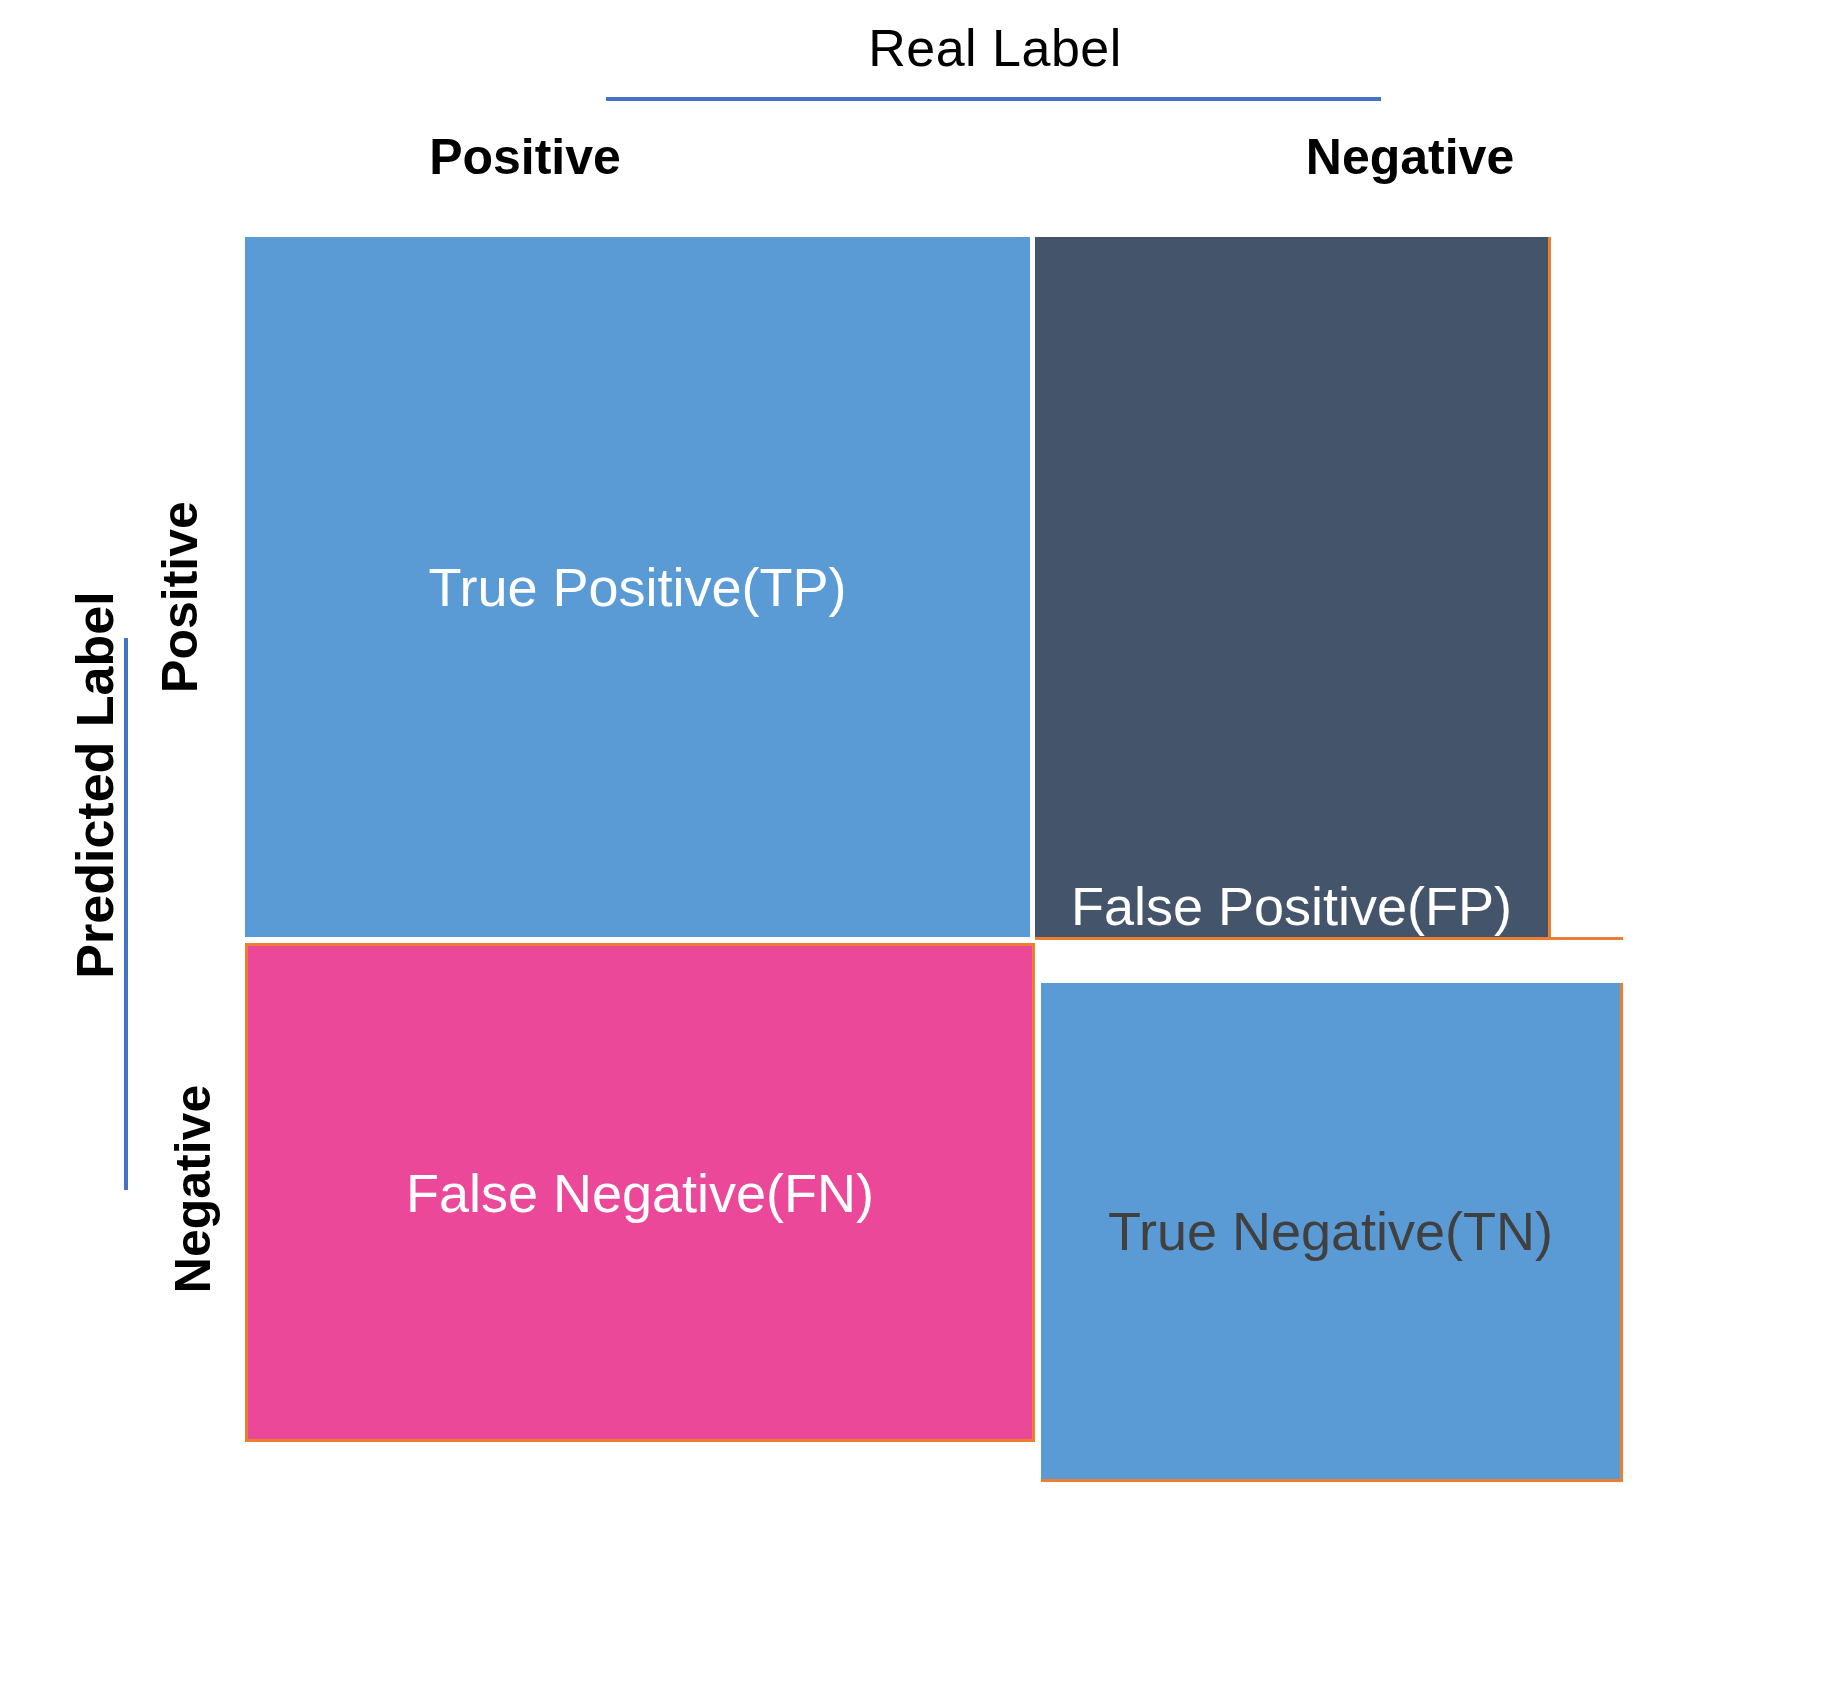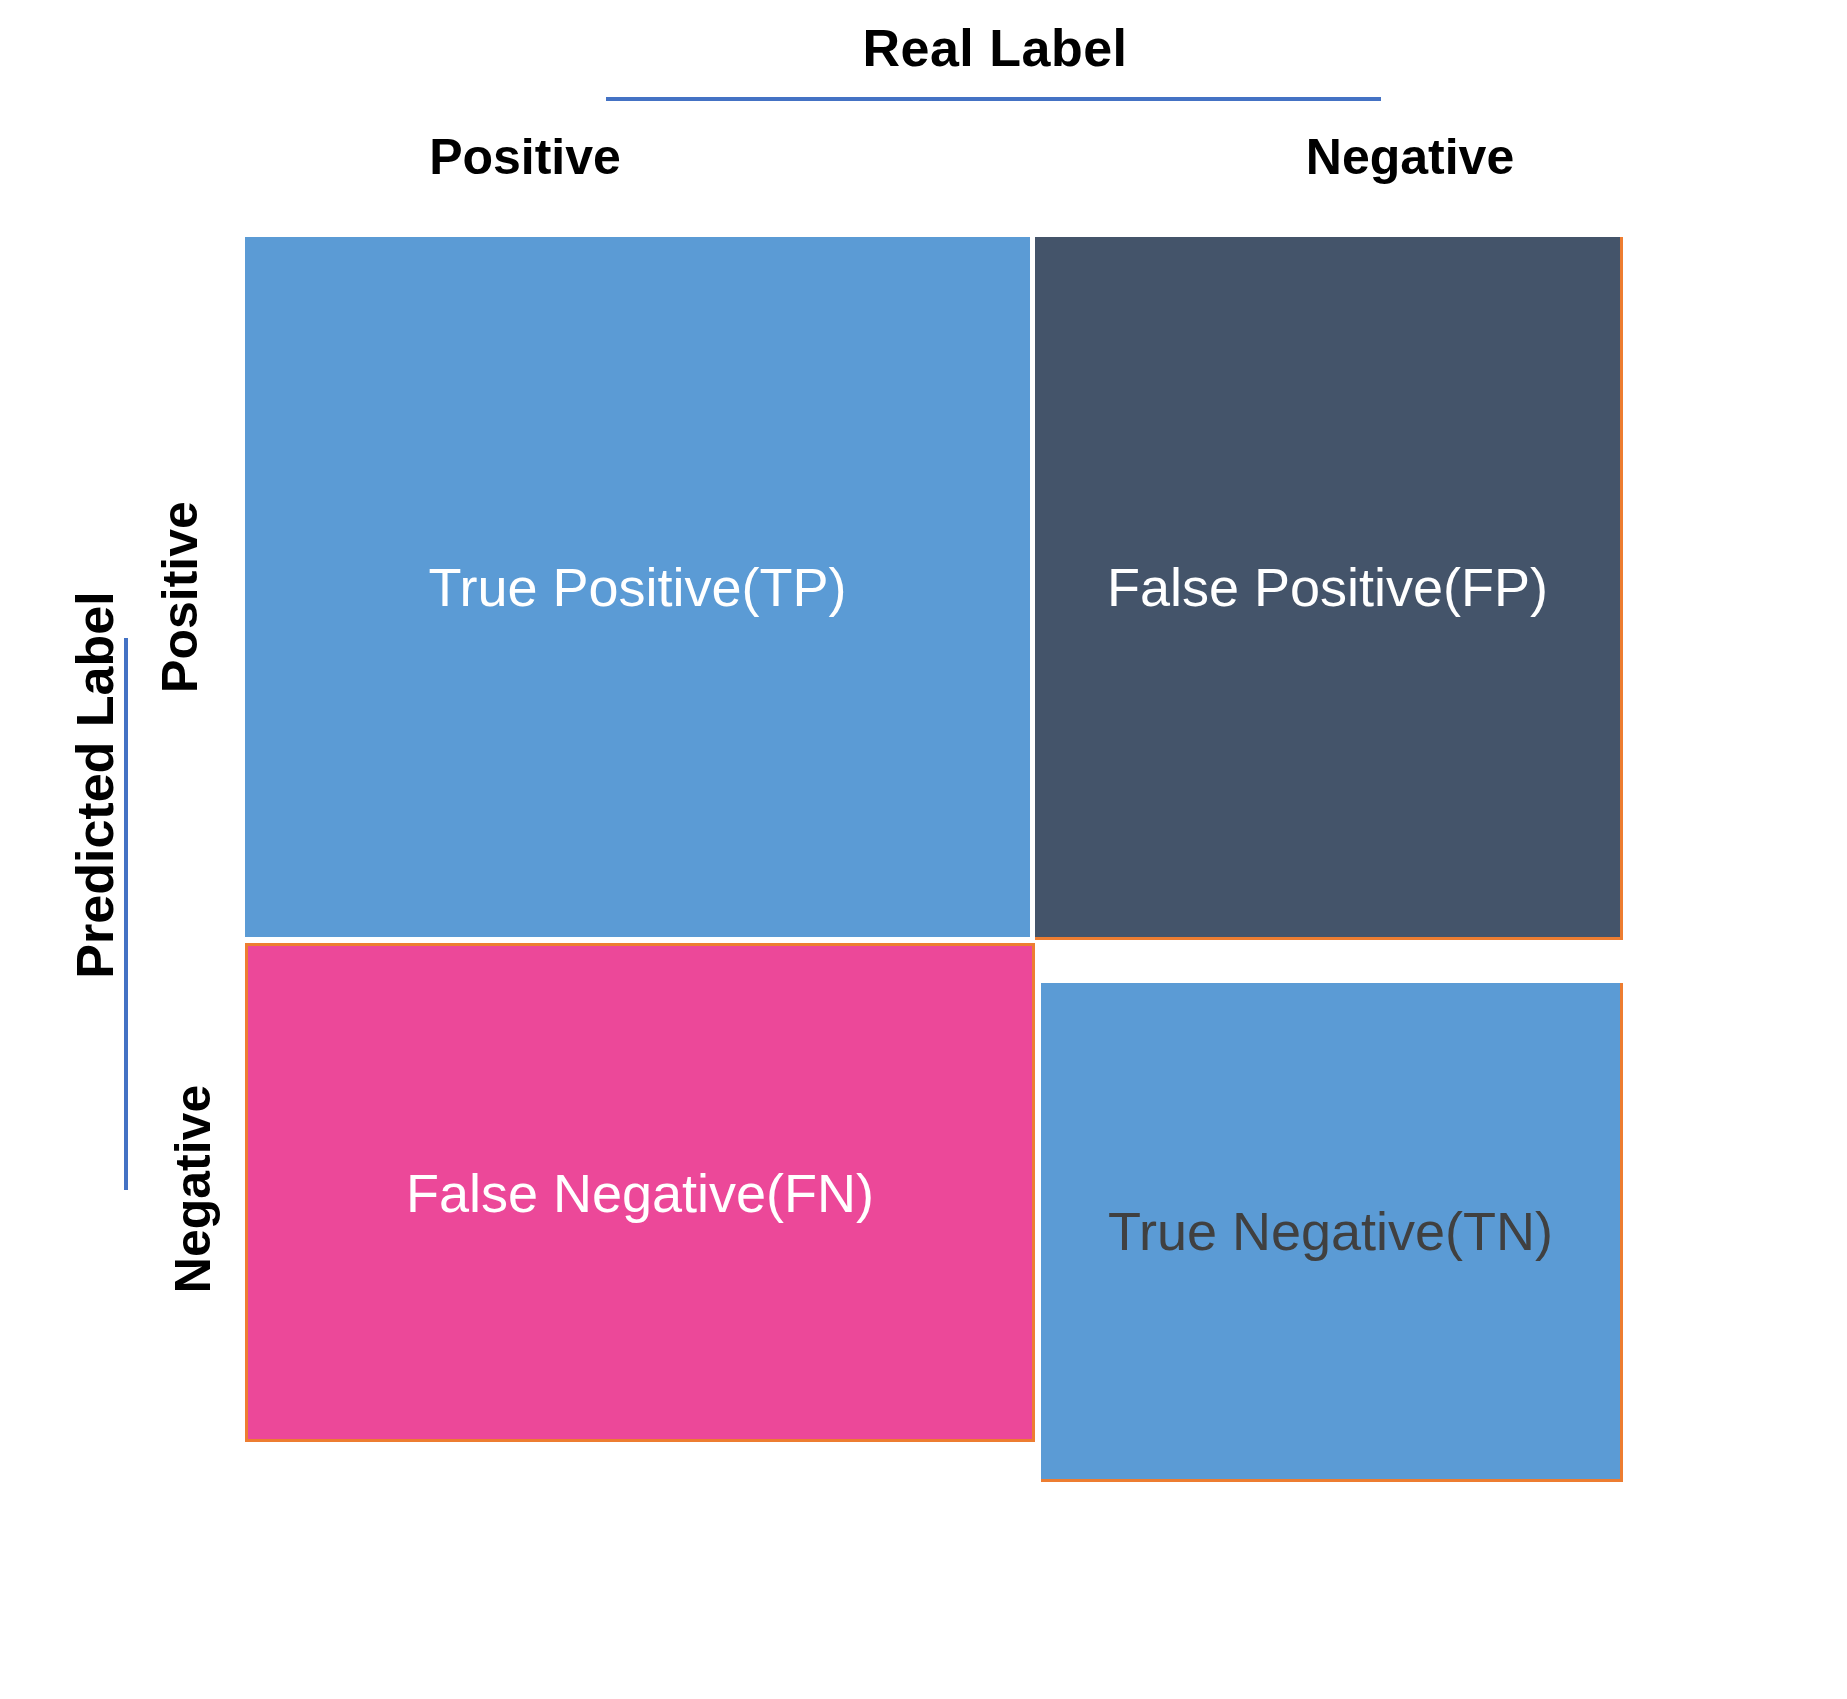--- a/index.html
+++ b/index.html
@@ -19,21 +19,21 @@
   }
 
   
   .real-label-title {
     position: absolute;
     left: 600px;
     top: 18px;
     width: 790px;
     text-align: center;
     font-size: 52px;
-    font-weight: bold;
+    font-weight: normal;
     color: #000000;
     letter-spacing: 0.5px;
   }
   .real-label-rule {
     position: absolute;
     left: 606px;
     top: 97px;
     width: 775px;
     height: 4px;
     background: #4472C4;
@@ -119,23 +119,24 @@
   .cell.tp {
     left: 0px;
     top: 0px;
     width: 785px;
     height: 700px;
   }
   
   .cell.fp {
     left: 790px;
     top: 0px;
-    width: 588px;
+    width: 516px;
     height: 700px;
     border-right: 3px solid #ED7D31;
+    align-items: flex-end;
   }
   
   .cell.fn {
     left: 0px;
     top: 706px;
     width: 790px;
     height: 499px;
     border: 3px solid #ED7D31;
   }
   

